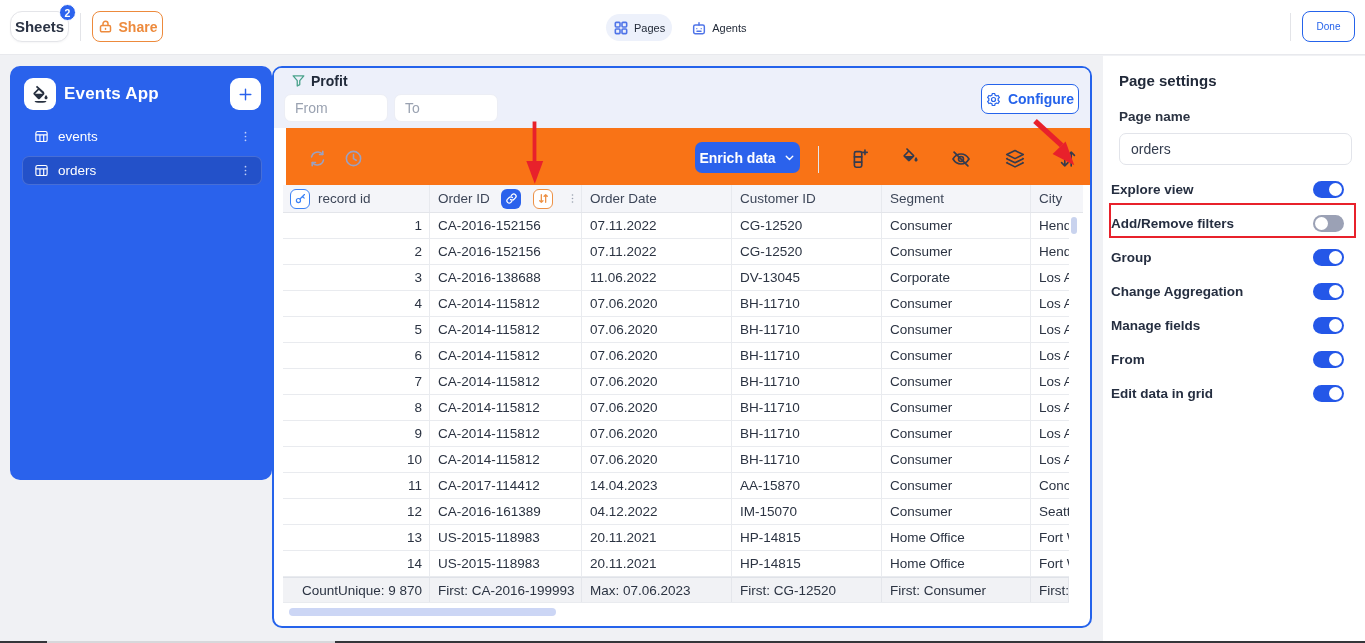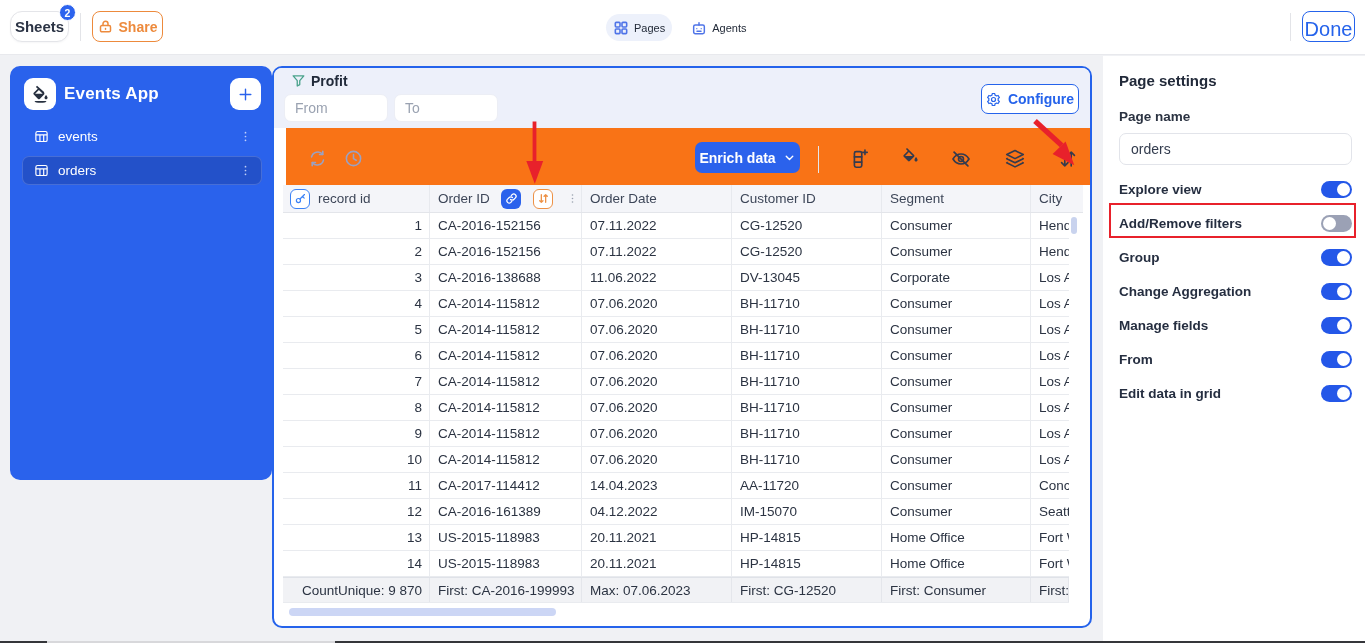--- a/index.html
+++ b/index.html
@@ -41,22 +41,22 @@
   }
   .center-tabs { position:absolute; left:606px; top:14px; height:27px; display:flex; gap:12px; }
   .tab {
     height:27px; border-radius:14px; display:flex; align-items:center;
     padding:0 7px; gap:5px; font-size:11px; color:#222a38; cursor:pointer;
   }
   .tab.active { background:#edf1fb; }
   .done-btn {
     position:absolute; left:1302px; top:11px; width:53px; height:31px;
     background:#fff; border:1.5px solid #2563eb; border-radius:8px;
-    display:flex; align-items:flex-end; justify-content:center;
-    font-size:20px; color:#2563eb; cursor:pointer;
+    display:flex; align-items:center; justify-content:center;
+    font-size:10px; color:#2563eb; cursor:pointer;
   }
 
   
   .sidebar {
     position:absolute; left:10px; top:66px; width:262px; height:414px;
     background:#2a62ec; border-radius:10px;
   }
   .app-header { position:absolute; left:14px; top:12px; right:11px; height:32px; }
   .app-icon {
     position:absolute; left:0; top:0; width:32px; height:32px;
@@ -169,21 +169,21 @@
     position:absolute; left:1103px; top:56px; width:262px; height:585px; background:#fff;
   }
   .settings-title { position:absolute; left:16px; top:16px; font-size:15px; font-weight:700; color:#222a3a; }
   .pagename-label { position:absolute; left:16px; top:53px; font-size:13.5px; font-weight:700; color:#2b3342; }
   .pagename-input {
     position:absolute; left:16px; top:77px; width:233px; height:32px;
     border:1px solid #e2e4ea; border-radius:7px; background:#fff;
     font-family:"Liberation Sans", sans-serif;
     font-size:14px; color:#333c4e; padding:0 11px; outline:none;
   }
-  .toggle-rows { position:absolute; left:16px; top:116px; width:233px; }
+  .toggle-rows { position:absolute; left:8px; top:116px; width:233px; }
   .toggle-row { height:34px; display:flex; align-items:center; justify-content:space-between; }
   .toggle-label { font-size:13.5px; font-weight:700; color:#252e40; }
   .toggle {
     width:31px; height:17px; border-radius:9px; position:relative; cursor:pointer; flex-shrink:0;
   }
   .toggle.on { background:#2457e8; }
   .toggle.off { background:#9ba1b5; }
   .toggle .knob {
     position:absolute; top:2px; width:13px; height:13px; border-radius:50%; background:#fff;
   }
@@ -522,21 +522,21 @@
     <div class="cell c2">07.06.2020</div>
     <div class="cell c3">BH-11710</div>
     <div class="cell c4">Consumer</div>
     <div class="cell c5">Los Angeles</div>
   </div>
 
   <div class="grid-row">
     <div class="cell c0">11</div>
     <div class="cell c1">CA-2017-114412</div>
     <div class="cell c2">14.04.2023</div>
-    <div class="cell c3">AA-11720</div>
+    <div class="cell c3">AA-15870</div>
     <div class="cell c4">Consumer</div>
     <div class="cell c5">Concord</div>
   </div>
 
   <div class="grid-row">
     <div class="cell c0">12</div>
     <div class="cell c1">CA-2016-161389</div>
     <div class="cell c2">04.12.2022</div>
     <div class="cell c3">IM-15070</div>
     <div class="cell c4">Consumer</div>

